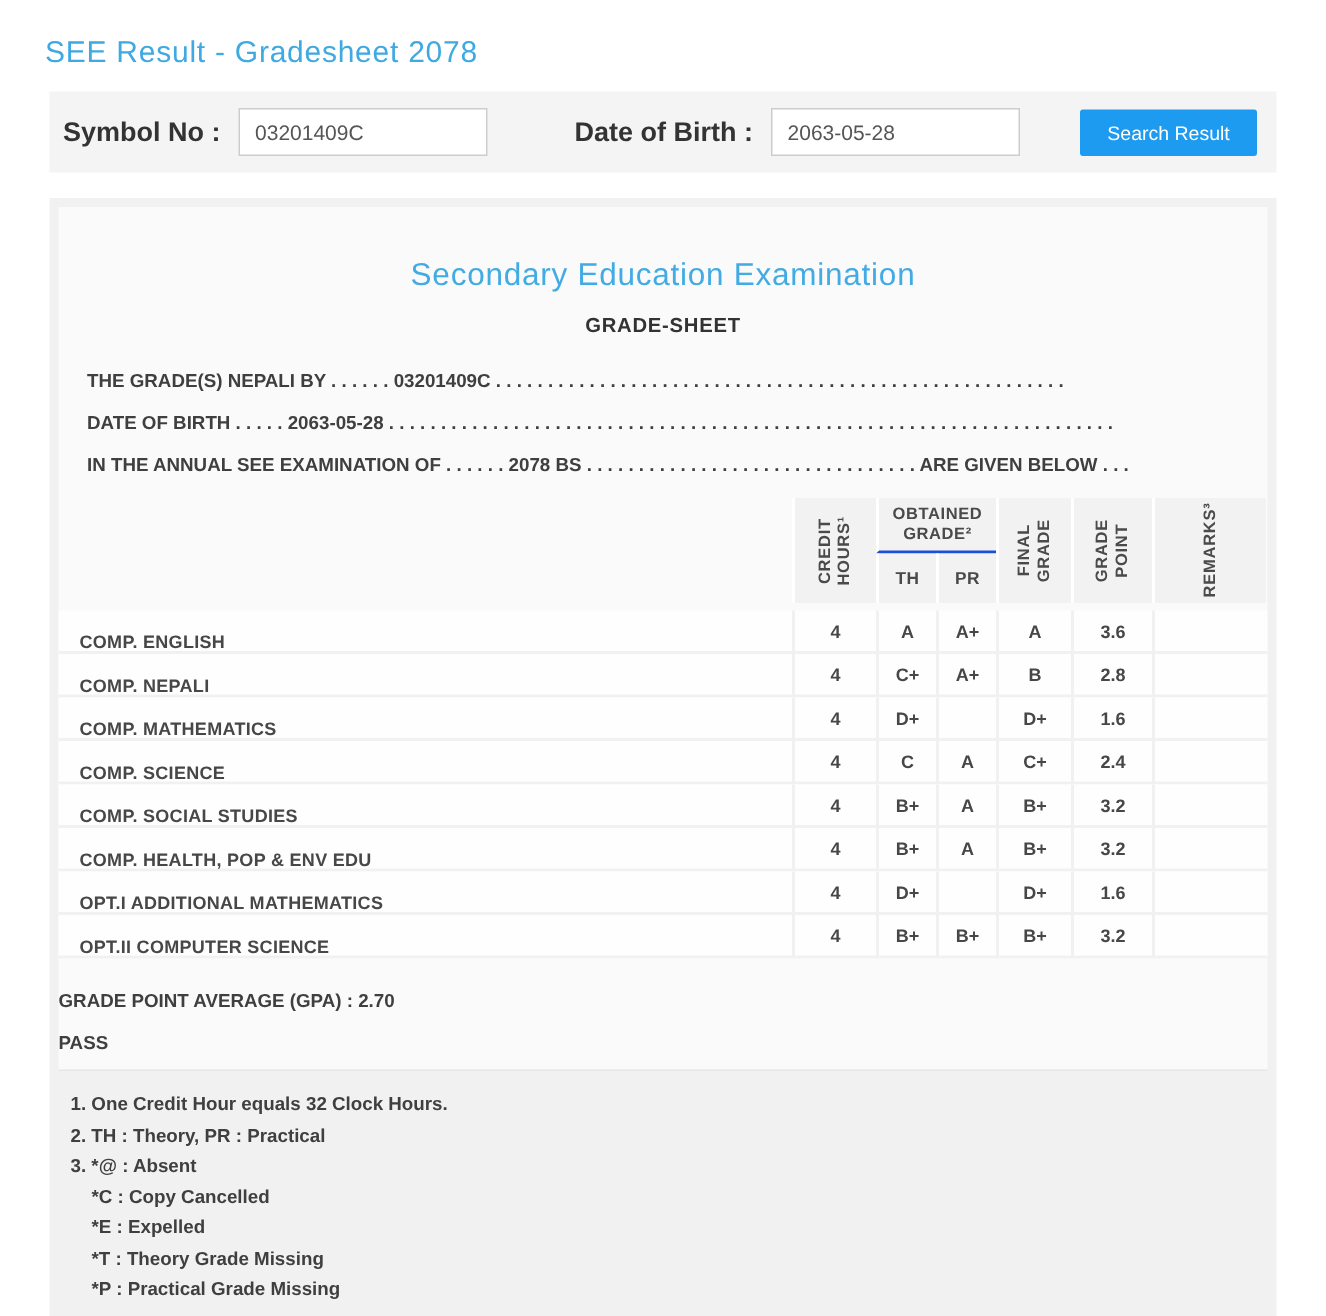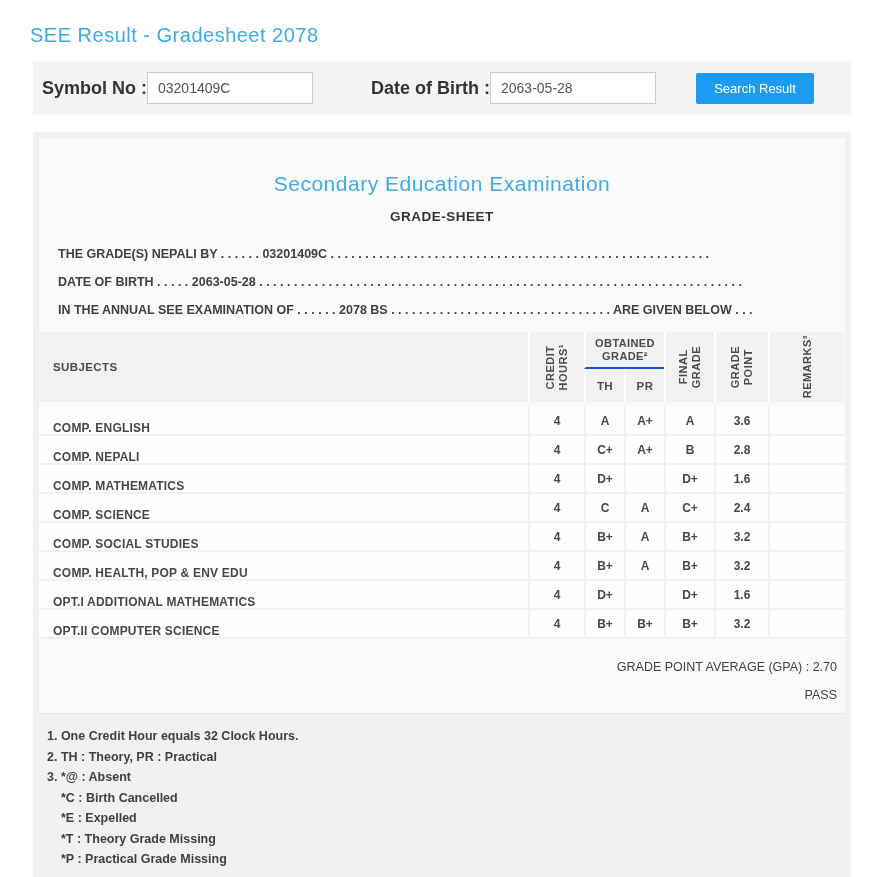--- a/index.html
+++ b/index.html
@@ -45,21 +45,21 @@
     padding-left:9px;
   }
   .form-label{
     font-size:18px;
     font-weight:bold;
     color:var(--label-color);
     white-space:nowrap;
   }
   .form-label.dob{margin-left:58px;}
   .form-input{
-    margin-left:0;
+    margin-left:12px;
     width:166px;
     height:32px;
     border:1px solid var(--input-border);
     background:#ffffff;
     padding:0 10px;
     font-family:"Liberation Sans","DejaVu Sans",sans-serif;
     font-size:14px;
     color:var(--input-text);
   }
   .search-btn{
@@ -166,23 +166,23 @@
     font-size:12px;
     font-weight:bold;
     color:#474747;
     border-left:2px solid var(--separator);
   }
   .c-subject{justify-content:flex-start;padding-left:14px;border-left:none;letter-spacing:0.2px;margin-top:14px;}
   
   .summary{
     margin-top:14px;
     padding-right:8px;
-    text-align:right;
+    text-align:left;
     font-size:12.5px;
-    font-weight:normal;
+    font-weight:bold;
     color:var(--text-dark);
   }
   .gpa-line{line-height:28px;}
   .result-line{line-height:28px;}
   
   .footnotes{
     padding:12px 8px 12px 8px;
     font-size:12.5px;
     font-weight:bold;
     color:var(--text-dark);
@@ -212,21 +212,20 @@
       <div class="sheet-title">GRADE-SHEET</div>
 
       <div class="statements">
         <div class="dotline clip">THE GRADE(S) NEPALI BY . . . . . . 03201409C . . . . . . . . . . . . . . . . . . . . . . . . . . . . . . . . . . . . . . . . . . . . . . . . . . . . . . .</div>
         <div class="dotline clip">DATE OF BIRTH . . . . . 2063-05-28 . . . . . . . . . . . . . . . . . . . . . . . . . . . . . . . . . . . . . . . . . . . . . . . . . . . . . . . . . . . . . . . . . . . . . .</div>
         <div class="dotline">IN THE ANNUAL SEE EXAMINATION OF . . . . . . 2078 BS . . . . . . . . . . . . . . . . . . . . . . . . . . . . . . . . ARE GIVEN BELOW . . .</div>
       </div>
 
       <div class="gs-table">
         <div class="gs-head">
-          <div class="hc h-subjects">SUBJECTS</div>
           <div class="hc h-credit">
             <span class="vtext">CREDIT
 HOURS¹</span>
           </div>
           <div class="hc h-obtained">OBTAINED
 GRADE²</div>
           <div class="hc h-th">TH</div>
           <div class="hc h-pr">PR</div>
           <div class="hc h-final">
             <span class="vtext">FINAL
@@ -321,20 +320,20 @@
         <div class="gpa-line">GRADE POINT AVERAGE (GPA) : 2.70</div>
         <div class="result-line">PASS</div>
       </div>
     </div>
 
     <div class="footnotes">
 
     <div class="footnote">1. One Credit Hour equals 32 Clock Hours.</div>
         <div class="footnote">2. TH : Theory, PR : Practical</div>
         <div class="footnote">3. *@ : Absent</div>
-        <div class="footnote indent">*C : Birth Cancelled</div>
+        <div class="footnote indent">*C : Copy Cancelled</div>
         <div class="footnote indent">*E : Expelled</div>
         <div class="footnote indent">*T : Theory Grade Missing</div>
         <div class="footnote indent">*P : Practical Grade Missing</div>
       </div>
   </div>
 
 </div>
 
 </body></html>

